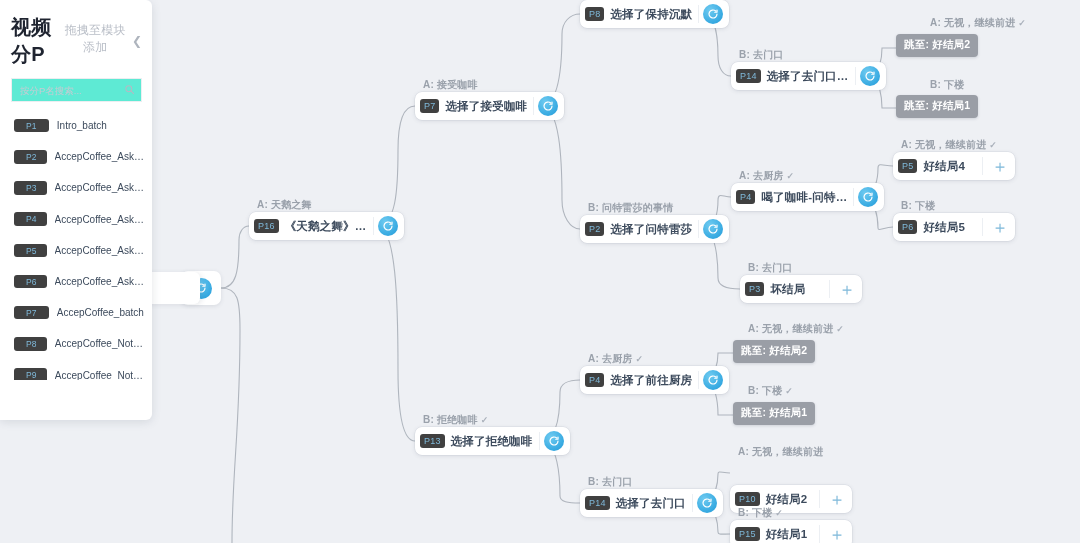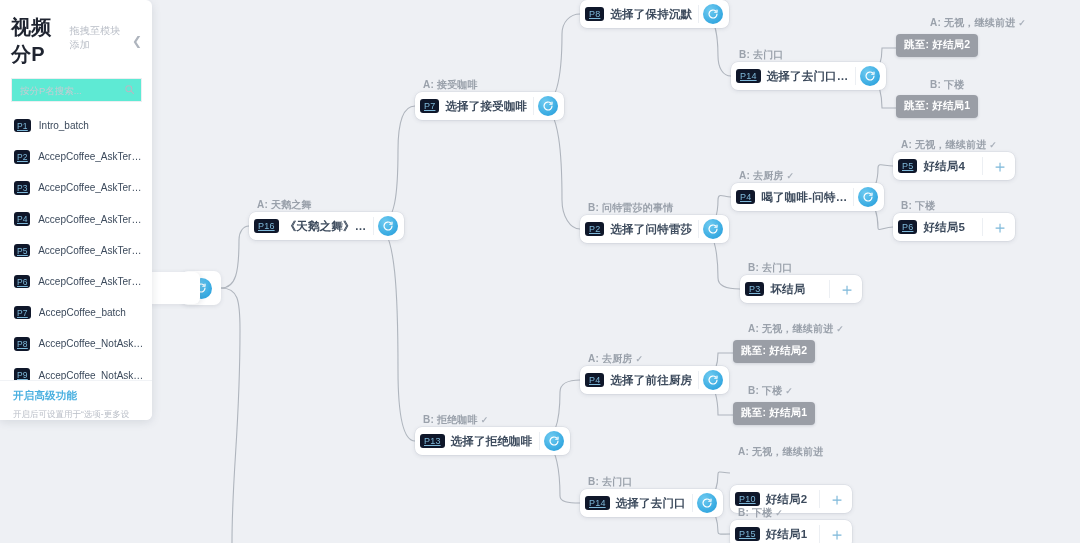--- a/index.html
+++ b/index.html
@@ -19,31 +19,30 @@
     position: absolute;
     background: #fff;
     border-radius: 7px;
     box-shadow: 0 1px 4px rgba(60,70,90,.13), 0 0 0 .5px rgba(170,180,195,.25);
     display: flex; align-items: center;
     height: 28px;
     padding: 0 4px 0 5px;
     white-space: nowrap;
   }
   .pid {
-    background: #0f172a;
+    background: #404040;
     color: #7fb9da;
     font-size: 9px;
     border-radius: 3px;
     padding: 3px 4px 2px;
     margin-right: 6px;
     letter-spacing: .2px;
     line-height: 1;
     min-width: 17px;
     text-align: left;
-    text-decoration: underline;
   }
   .ntext {
     font-size: 11.5px;
     color: #3c4a5c;
     font-weight: 700;
     letter-spacing: .2px;
     padding-right: 6px;
   }
   .node .divider {
     width: 1px; height: 18px;
@@ -119,21 +118,21 @@
     border-radius: 0 6px 6px 0;
     box-shadow: 0 2px 10px rgba(60,70,90,.14);
     overflow: hidden;
     z-index: 5;
   }
   .sb-head {
     display: flex; align-items: baseline;
     padding: 14px 10px 8px 11px;
   }
   .sb-title { font-size: 20px; font-weight: 700; color: #1f2430; letter-spacing: .2px; }
-  .sb-sub { font-size: 10px; color: #b9bec7; letter-spacing: .2px; }
+  .sb-sub { font-size: 12px; color: #b9bec7; letter-spacing: .2px; text-align: center; }
   .sb-collapse {
     margin-left: auto; color: #aeb4bd; font-size: 12px; line-height: 1;
     padding-left: 6px; align-self: center;
   }
 
   .sb-search {
     margin: 2px 10px 8px 11px;
     height: 24px;
     border: 1px solid #eceef1;
     border-radius: 0;
@@ -149,21 +148,21 @@
   }
   .sb-search input::placeholder { color: #c7cbd2; }
   .sb-search .sicon { color: #b4bac3; font-size: 11px; margin-left: 4px; }
 
   #sb-list { height: 270px; overflow: hidden; position: relative; }
   .sb-item {
     display: flex; align-items: center;
     height: 31.2px;
     padding: 0 8px 0 14px;
   }
-  .sb-item .pid { font-size: 8.5px; padding: 3px 3px 2px; min-width: 16px; margin-right: 8px; }
+  .sb-item .pid { font-size: 8.5px; padding: 3px 12px 2px; min-width: 16px; margin-right: 8px; }
   .sb-item .lbl {
     font-size: 10px; color: #3c4a5c;
     overflow: hidden; text-overflow: ellipsis; white-space: nowrap;
   }
 
   .sb-foot {
     border-top: 1px solid #f1f3f6;
     padding: 8px 12px 0 13px;
     background: #fff;
   }
@@ -435,17 +434,13 @@
       <div class="sb-item">
         <span class="pid">P8</span>
         <span class="lbl">AccepCoffee_NotAsk_...</span>
       </div>
       <div class="sb-item">
         <span class="pid">P9</span>
         <span class="lbl">AccepCoffee_NotAsk_...</span>
       </div>
     </div>
 
-  <div class="sb-foot">
-    <div class="sb-foot-title">开启高级功能</div>
-    <div class="sb-foot-desc">开启后可设置用于“选项-更多设置”中选项出现条件的数值</div>
-  </div>
 </div>
 
 </body></html>

